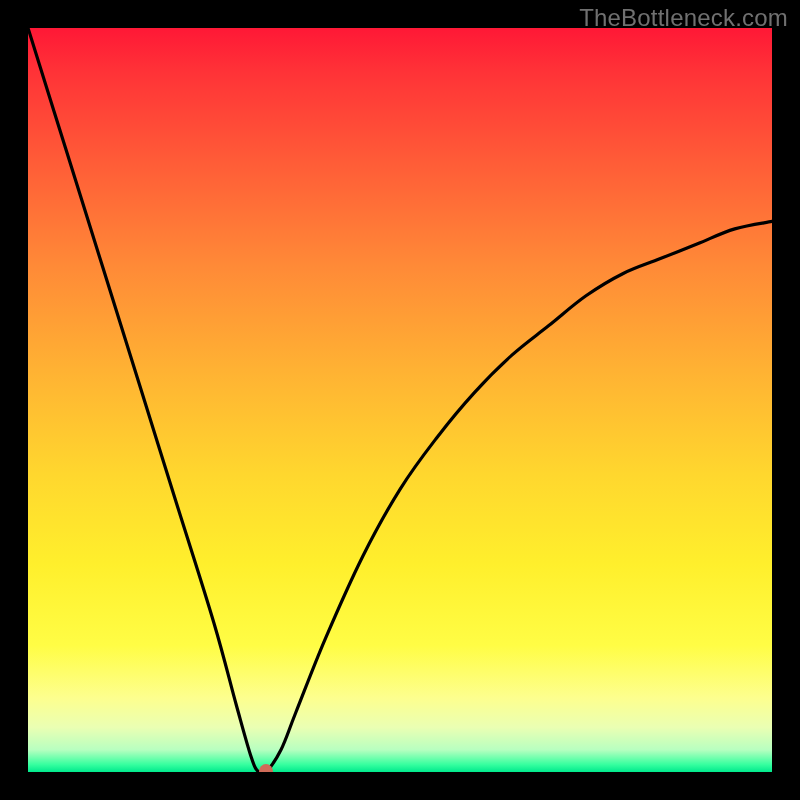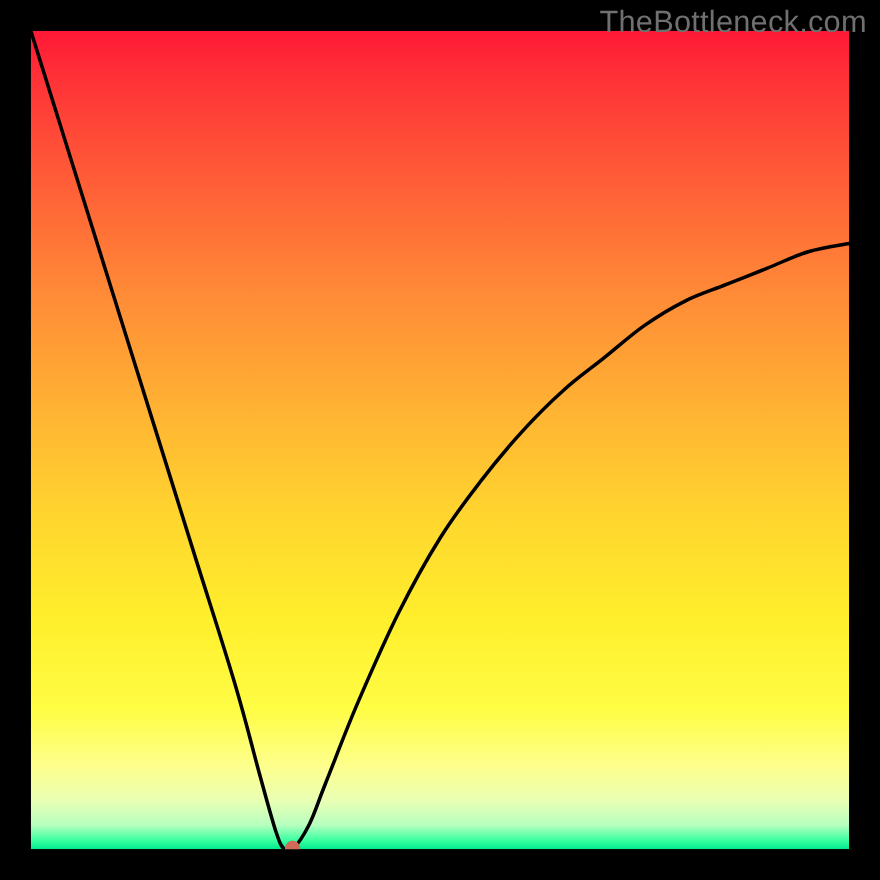--- a/index.html
+++ b/index.html
@@ -15,21 +15,21 @@
     position: relative;
     width: 800px;
     height: 800px;
     background: #000;
   }
   .watermark {
     position: absolute;
     top: 4px;
     right: 12px;
     color: #707070;
-    font-size: 28px;
+    font-size: 24px;
     font-weight: 500;
     letter-spacing: 0.2px;
     z-index: 10;
   }
   .plot-area {
     position: absolute;
     left: 28px;
     top: 28px;
     width: 744px;
     height: 744px;

